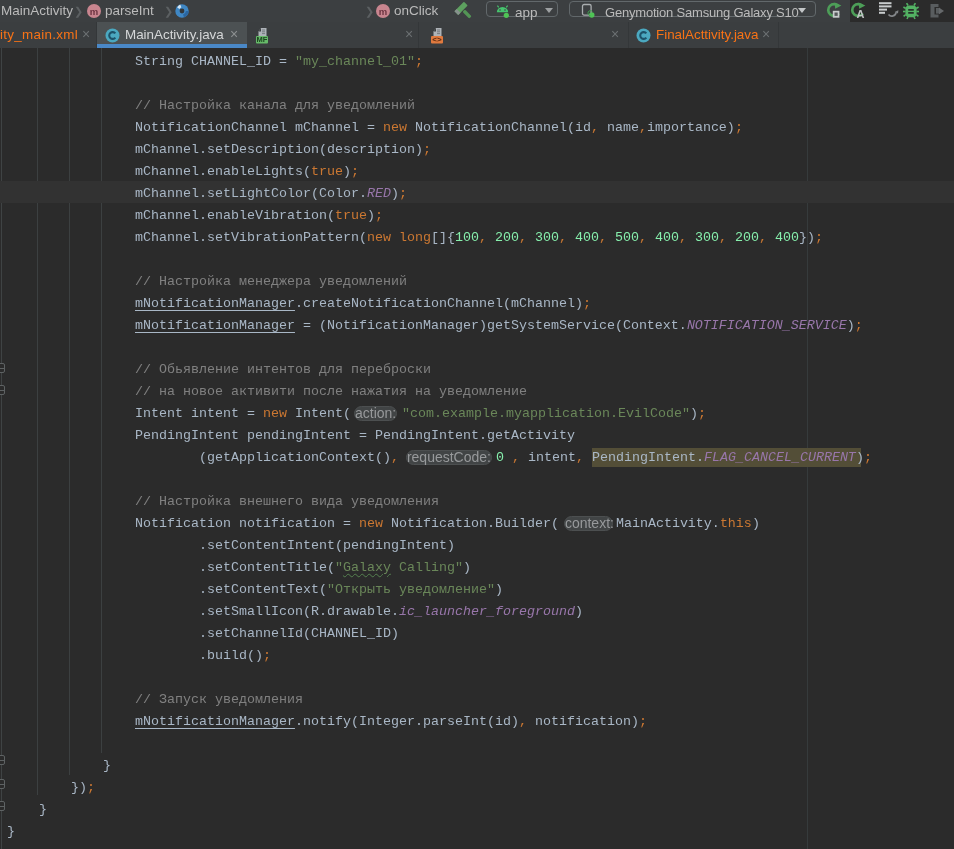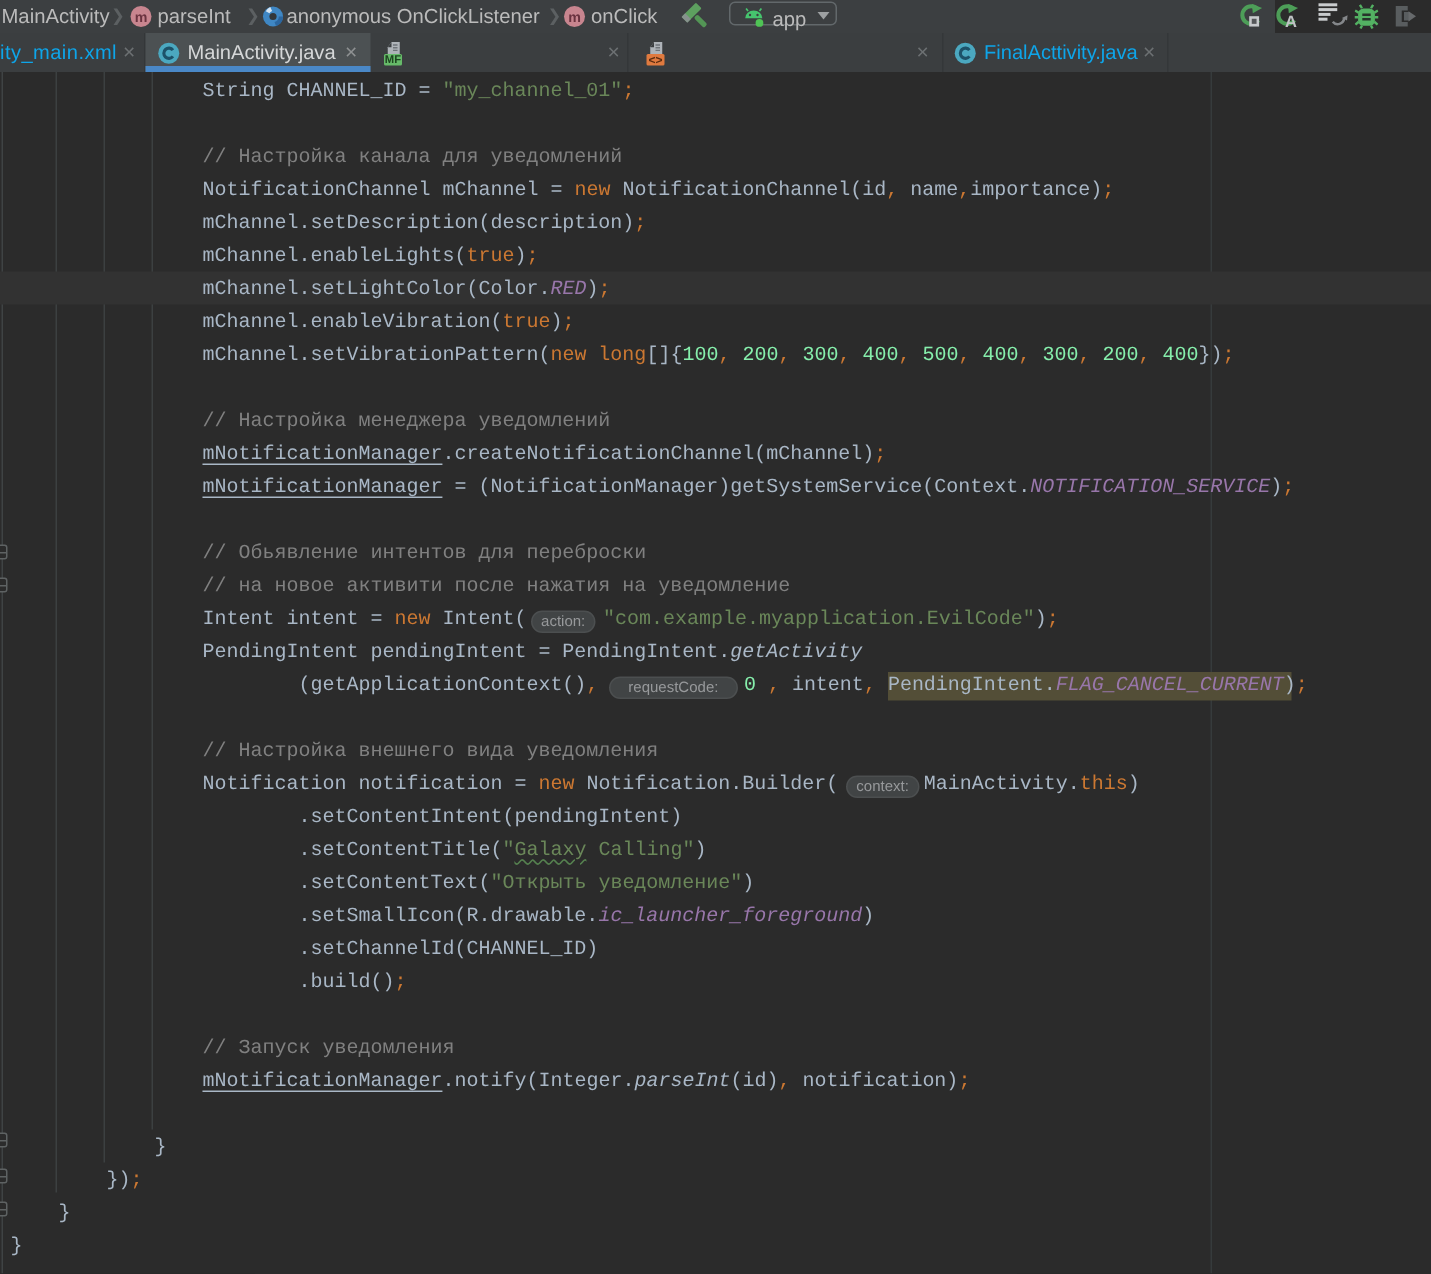--- a/index.html
+++ b/index.html
@@ -3,40 +3,40 @@
 <meta charset="utf-8">
 <style>
 *{margin:0;padding:0;box-sizing:border-box}
 html,body{width:954px;height:849px;background:#2b2b2b;overflow:hidden}
 body{position:relative;font-family:"Liberation Sans",sans-serif}
 #bc{position:absolute;top:0;left:0;width:850px;height:22px;background:#3c3f41;will-change:transform}
 #bc .t{position:absolute;top:0;height:22px;line-height:22px;font-size:13.5px;color:#bbbbbb;white-space:pre}
 #bc .ch{position:absolute;top:0;height:22px;line-height:22px;font-size:11px;color:#5c6062}
 #tabs{position:absolute;top:22px;left:0;width:954px;height:26px;background:#3b3e40;will-change:transform}
 .tab{position:absolute;top:0;height:26px;border-right:1px solid #343739}
-.tab .tx{position:absolute;top:0;height:26px;line-height:26px;font-size:13.4px;color:#0ea5e9;white-space:pre}
+.tab .tx{position:absolute;top:0;height:26px;line-height:26px;font-size:13.4px;color:#f97316;white-space:pre}
 .tab .x{position:absolute;top:0;height:26px;line-height:25px;font-size:14px;color:#6c7072}
 #seltab{background:#4c5153;border-right:none}
 #seltab .tx{color:#d5d7d8}
 #selbar{position:absolute;left:0;bottom:0;width:100%;height:4px;background:#4a88c7}
 #ed{position:absolute;top:48px;left:0;width:954px;height:801px;background:#2b2b2b}
 .guide{position:absolute;width:1px;background:#3c4041;top:0}
 #margin{position:absolute;left:807px;top:0;width:1px;height:801px;background:#363b3c}
 #curline{position:absolute;left:0;top:133px;width:954px;height:22px;background:#323232}
 pre{position:absolute;left:7px;top:3px;will-change:transform;font-family:"Liberation Mono",monospace;font-size:13.333px;line-height:22px;color:#a9b7c6;z-index:3}
 .k{color:#cc7832}
 .s{color:#6a8759}
 .n{color:#86efac}
 .c{color:#808080}
 .f{color:#9876aa;font-style:italic}
-.i{font-style:italic}
+.i{}
 .u{text-decoration:underline;text-underline-offset:3px;text-decoration-thickness:1px}
 .sq{text-decoration:underline wavy #55814f;text-underline-offset:2px;text-decoration-thickness:1px}
 .hl{background:#534e37;padding:2px 5px 2px 0;margin-right:-5px}
-.ph{display:inline-block;font-family:"Liberation Sans",sans-serif;font-style:normal;font-size:10px;color:#97999b;background:#414445;border:1px solid #4c4f50;border-radius:8px;height:15px;line-height:13.5px;text-align:center;vertical-align:-1px}
+.ph{display:inline-block;font-family:"Liberation Sans",sans-serif;font-style:normal;font-size:14px;color:#97999b;background:#414445;border:1px solid #4c4f50;border-radius:8px;height:15px;line-height:13.5px;text-align:center;vertical-align:-1px}
 .fold{position:absolute;left:-4px;width:9px;height:10px;border:1px solid #5e6263;border-radius:2px;background:#2b2b2b;z-index:4}
 .fold:after{content:"";position:absolute;left:0;top:4px;width:7px;height:1px;background:#5e6263}
 .cmb{position:absolute;top:1px;height:16px;border:1px solid #62686b;border-radius:4px}
 .cmb .t{position:absolute;top:0;height:15px;line-height:15px;font-size:13.5px;color:#bbbbbb;white-space:pre}
 .arr{position:absolute;width:0;height:0;border-left:4px solid transparent;border-right:4px solid transparent;border-top:5px solid #9da0a2}
 svg{position:absolute}
 </style>
 </head>
 <body>
 <div id="bc">
@@ -47,21 +47,20 @@
       <text x="8" y="11.6" font-family="Liberation Sans, sans-serif" font-size="9.5" font-weight="bold" fill="#6b3340" text-anchor="middle">m</text>
     </svg>
 <span class="t" style="left:105px">parseInt</span>
 <span class="ch" style="left:164px">❯</span>
 <svg style="left:174px;top:3px" width="16" height="16" viewBox="0 0 16 16">
       <circle cx="8" cy="8" r="6.7" fill="#3f87c4"></circle>
       <circle cx="8" cy="8" r="2.4" fill="#33373a"></circle>
       <path d="M3.2 4.5 A6.7 6.7 0 0 1 6.2 1.6 L7.4 4.3 A 3.9 3.9 0 0 0 5.6 5.9 Z" fill="#d6e5f2"></path>
       <path d="M14.7 8 A6.7 6.7 0 0 1 10 14.3 L9 11.6 A 3.9 3.9 0 0 0 11.9 8 Z" fill="#2b66a0"></path>
     </svg>
-<span class="t" style="left:191px">anonymous OnClickListener</span>
 <span class="ch" style="left:365px">❯</span>
 <svg style="left:375px;top:3px" width="16" height="16" viewBox="0 0 16 16">
       <circle cx="8" cy="8" r="7" fill="#c8858f"></circle>
       <text x="8" y="11.6" font-family="Liberation Sans, sans-serif" font-size="9.5" font-weight="bold" fill="#6b3340" text-anchor="middle">m</text>
     </svg>
 <span class="t" style="left:394px">onClick</span>
 <svg style="left:454px;top:1px" width="21" height="20" viewBox="0 0 21 20">
       <g transform="rotate(-45 10 10)">
         <rect x="3" y="3.4" width="13.5" height="5.4" rx="0.8" fill="#5da05f"></rect>
         <rect x="3" y="3.4" width="3.4" height="5.4" fill="#87918d"></rect>
@@ -71,20 +70,29 @@
 <div class="cmb" style="left:486px;width:72px">
   <svg style="left:8px;top:1.5px" width="15" height="15" viewBox="0 0 15 15">
         <path d="M1.8 8.2 a5.7 5.2 0 0 1 11.4 0 z" fill="#46c46e"></path>
         <path d="M3.7 3.4 L2.4 1.6 M11.3 3.4 L12.6 1.6" stroke="#46c46e" stroke-width="1.1"></path>
         <circle cx="5" cy="6" r="0.8" fill="#3c3f41"></circle>
         <circle cx="10" cy="6" r="0.8" fill="#3c3f41"></circle>
         <circle cx="11.3" cy="11.3" r="2.6" fill="#4fc455"></circle>
       </svg>
   <span class="t" style="left:28px">app</span>
   <div class="arr" style="left:58px;top:5.5px"></div>
+</div>
+<div class="cmb" style="left:569px;width:247px">
+  <svg style="left:11px;top:0.5px" width="16" height="16" viewBox="0 0 16 16">
+        <rect x="1.5" y="1.5" width="8.6" height="10.6" rx="1.6" fill="none" stroke="#a9adaf" stroke-width="1.3"></rect>
+        <circle cx="10.8" cy="12" r="2.7" fill="#4fc455"></circle>
+        <path d="M9.3 12.6 a2.5 2.5 0 1 1 2 -4.2" fill="none" stroke="#3e9e4e" stroke-width="1"></path>
+      </svg>
+  <span class="t" style="left:35px;font-size:13px;letter-spacing:-0.2px">Genymotion Samsung Galaxy S10</span>
+  <div class="arr" style="left:228px;top:5.5px;border-top-color:#c3c6c8"></div>
 </div>
 <svg style="left:825px;top:2px" width="18" height="18" viewBox="0 0 18 18">
       <path d="M13.6 4.2 A5.9 5.9 0 1 0 13.9 11.5" fill="none" stroke="#4d9e58" stroke-width="2.7"></path>
       <path d="M9.6 0.6 L16.4 3.4 L10.2 6.8 Z" fill="#4d9e58"></path>
       <rect x="7.8" y="8.8" width="6.6" height="6.9" fill="#c7cacc"></rect>
       <rect x="9.5" y="10.5" width="3.2" height="3.4" fill="#55585a"></rect>
     </svg>
 <svg style="left:849px;top:2px" width="18" height="18" viewBox="0 0 18 18">
       <path d="M13.6 4.2 A5.9 5.9 0 1 0 13.9 11.5" fill="none" stroke="#4d9e58" stroke-width="2.7"></path>
       <path d="M9.6 0.6 L16.4 3.4 L10.2 6.8 Z" fill="#4d9e58"></path>

